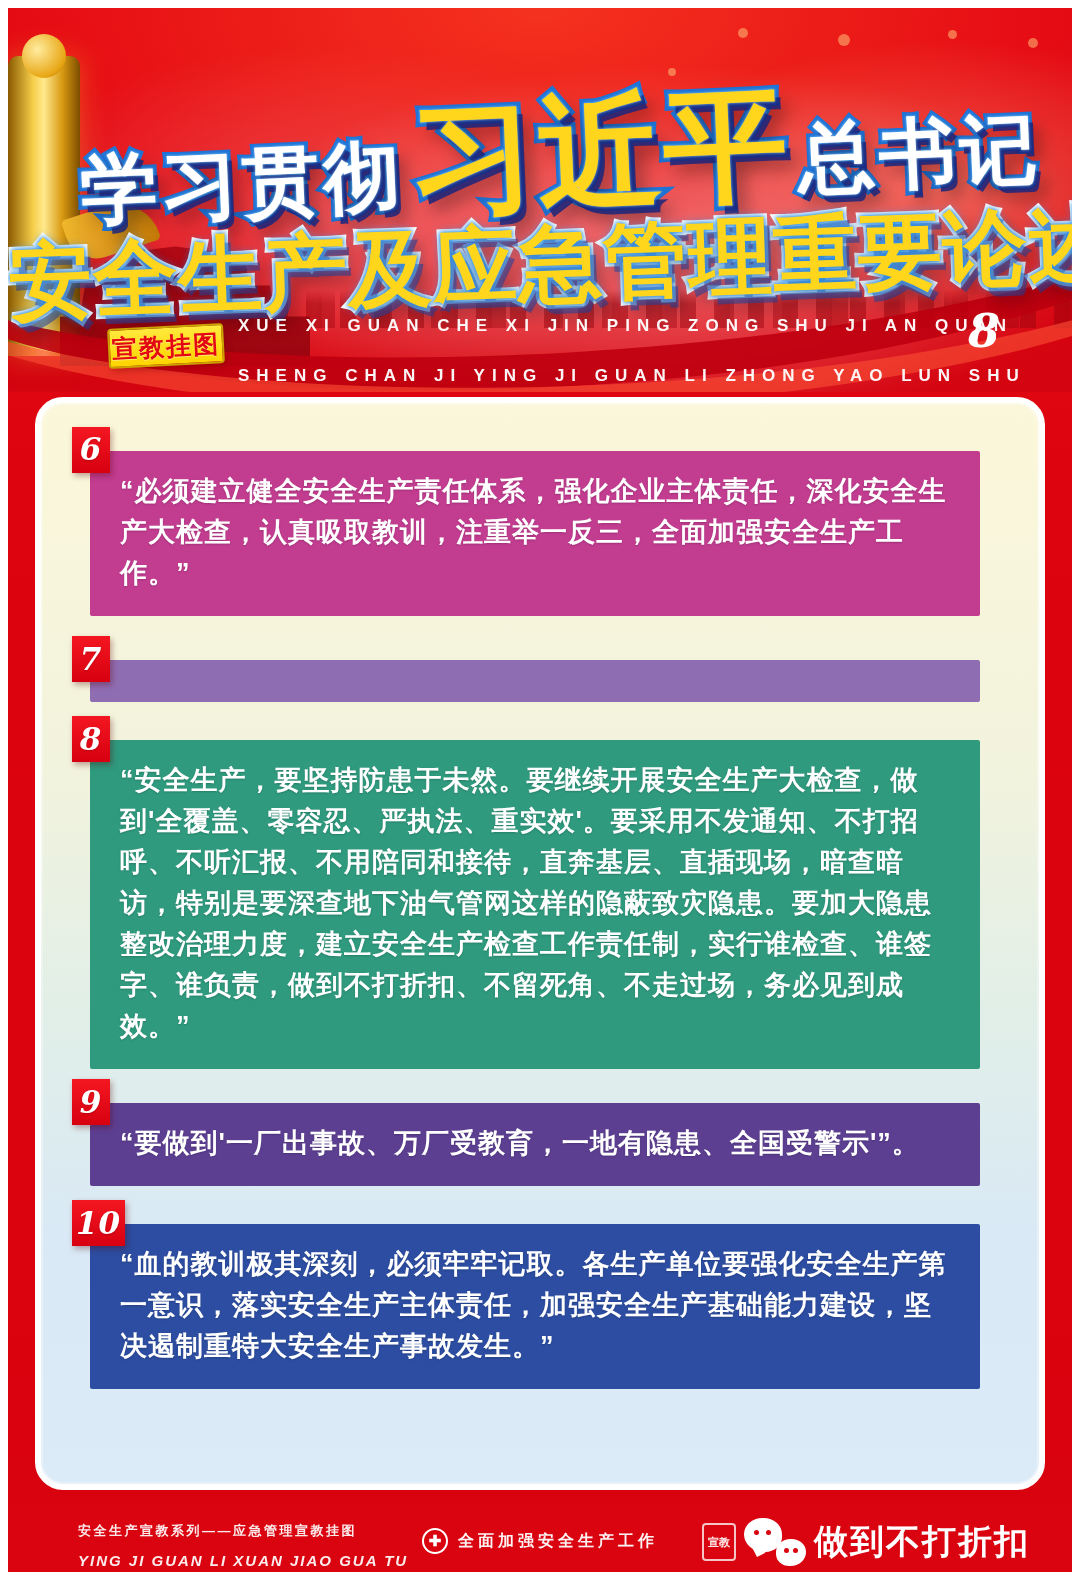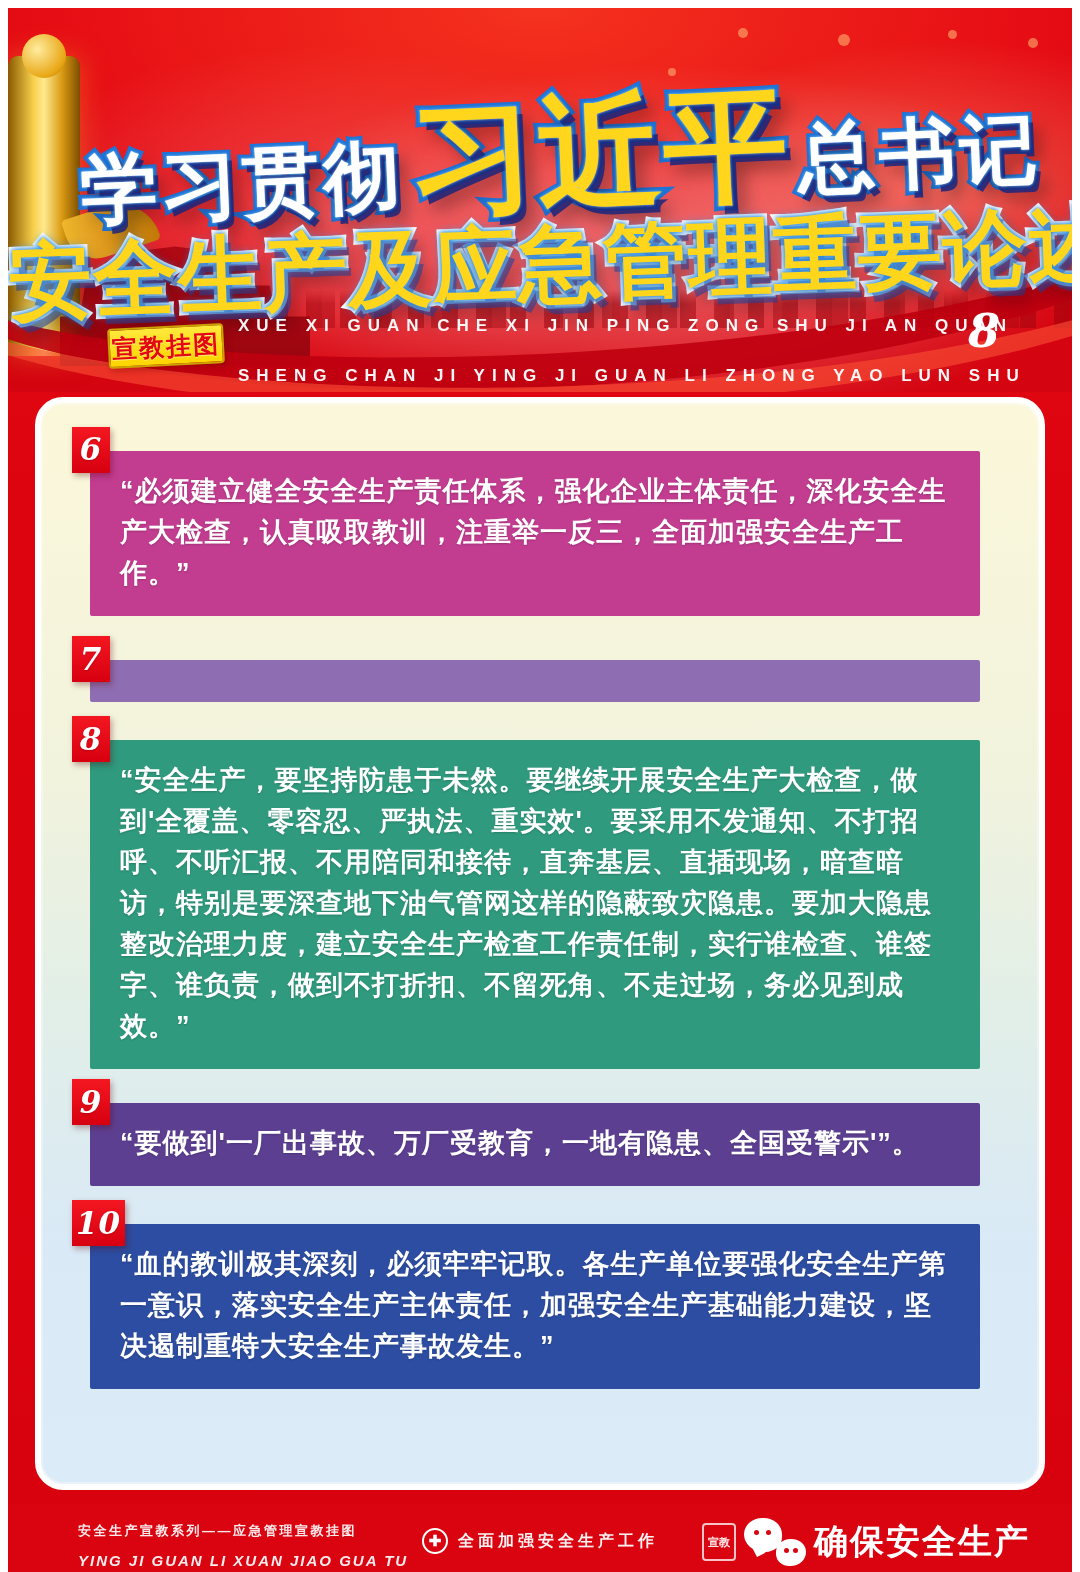--- a/index.html
+++ b/index.html
@@ -199,16 +199,16 @@
       <div class="edu-logo">✚</div>
       <div class="label">全面加强安全生产工作</div>
     </div>
     <div class="f-right">
       <div class="seal">宣教</div>
       <div class="wechat">
         <div class="b1"></div>
           <div class="b2"></div>
           <div class="tail"></div>
       </div>
-      <div class="brand">确保安全生产</div>
+      <div class="brand">做到不打折扣</div>
     </div>
   </div>
 </div>
 
 </body></html>

